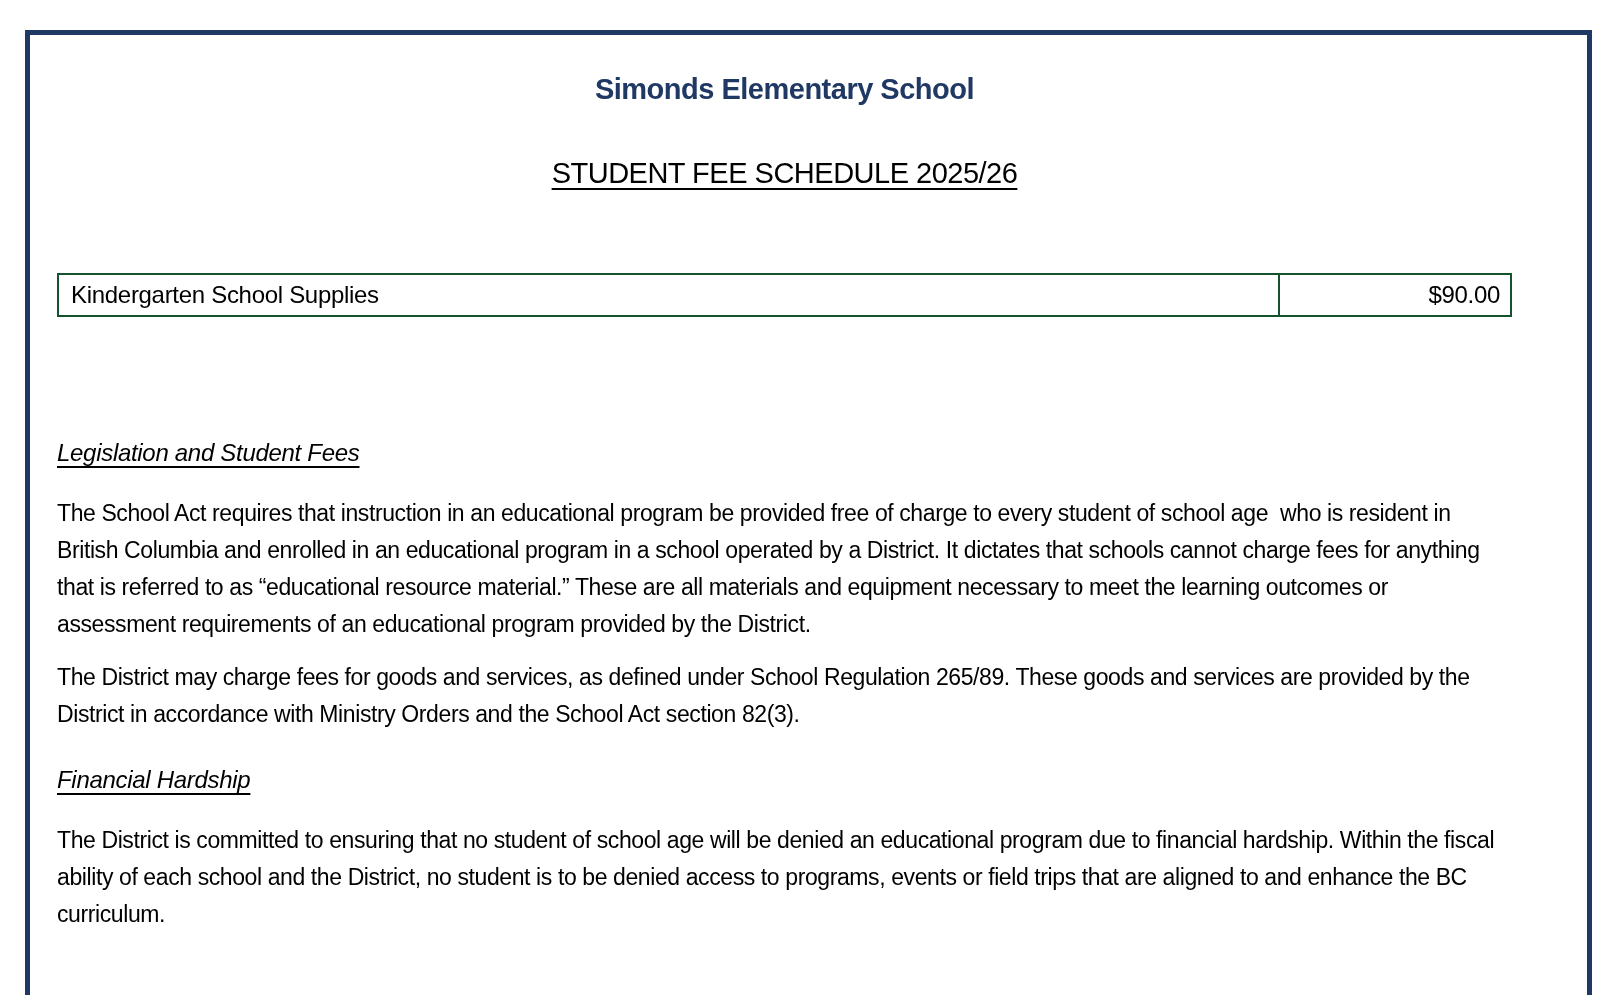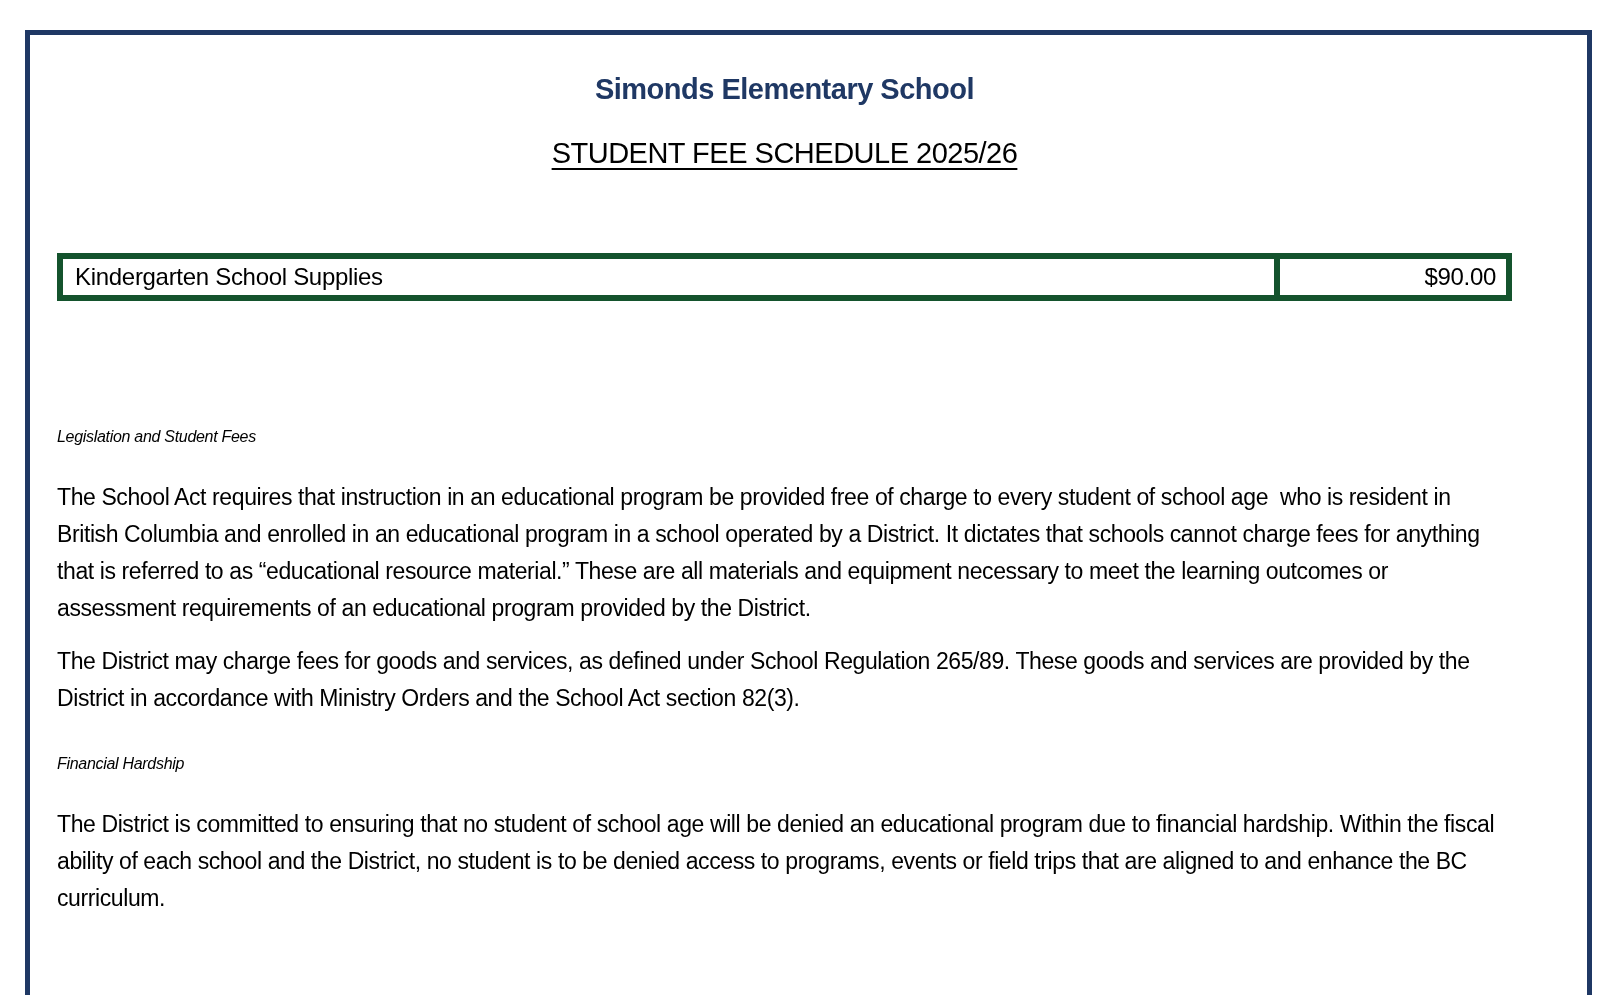--- a/index.html
+++ b/index.html
@@ -23,51 +23,52 @@
   .doc-title {
     margin-top: 2px;
     text-align: center;
     font-size: 29px;
     line-height: 44px;
     font-weight: bold;
     letter-spacing: -0.5px;
     color: #1f3864;
   }
   .doc-subtitle {
-    margin-top: 24px;
+    margin-top: 44px;
     text-align: center;
     font-size: 29px;
     line-height: 36px;
     font-weight: normal;
     letter-spacing: -0.5px;
     text-decoration: underline;
     text-underline-offset: 5px;
     color: #000000;
   }
   table.fee-table {
     margin-top: 82px;
     width: 100%;
     border-collapse: collapse;
   }
   table.fee-table td {
-    border: 6px solid #14532d;
+    border: 2px solid #14532d;
     height: 42px;
     font-size: 24px;
     letter-spacing: -0.3px;
     vertical-align: middle;
     background: #ffffff;
   }
   td.fee-item { width: 84%; padding-left: 12px; text-align: left; }
   td.fee-amount { width: 16%; padding-right: 10px; text-align: right; }
   .section-heading {
-    font-size: 16px;
+    font-size: 24px;
     line-height: 32px;
     font-style: italic;
     font-weight: normal;
     letter-spacing: -0.3px;
+    text-decoration: underline;
     text-underline-offset: 5px;
   }
   .gap-large { margin-top: 120px; }
   .gap-heading { margin-top: 31px; }
   p.body-para {
     margin-top: 26px;
     font-size: 23px;
     line-height: 37px;
     letter-spacing: -0.4px;
     white-space: pre-wrap;

